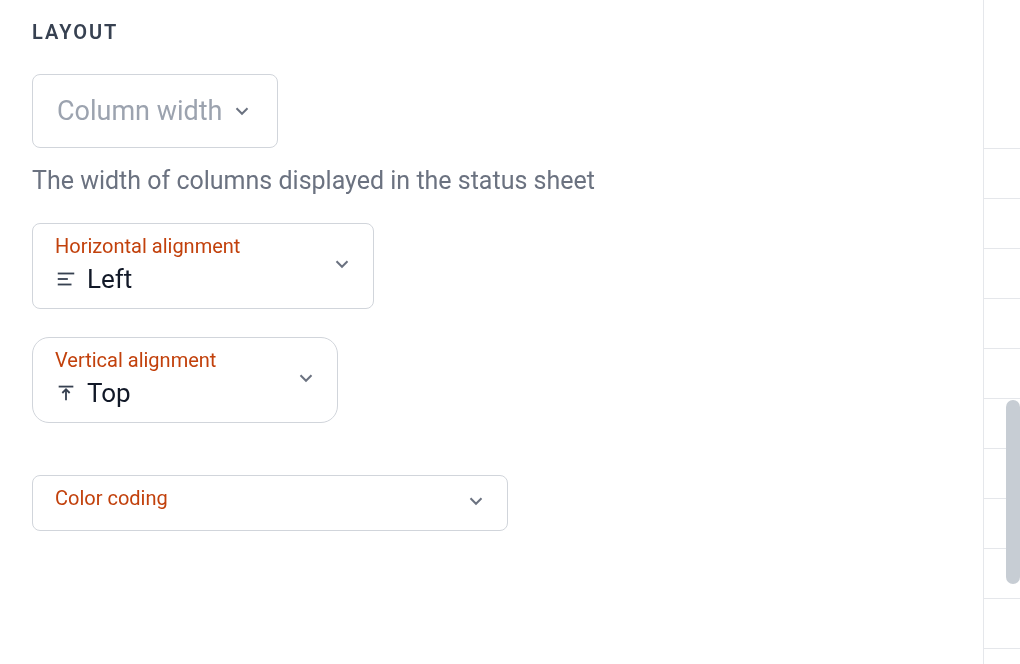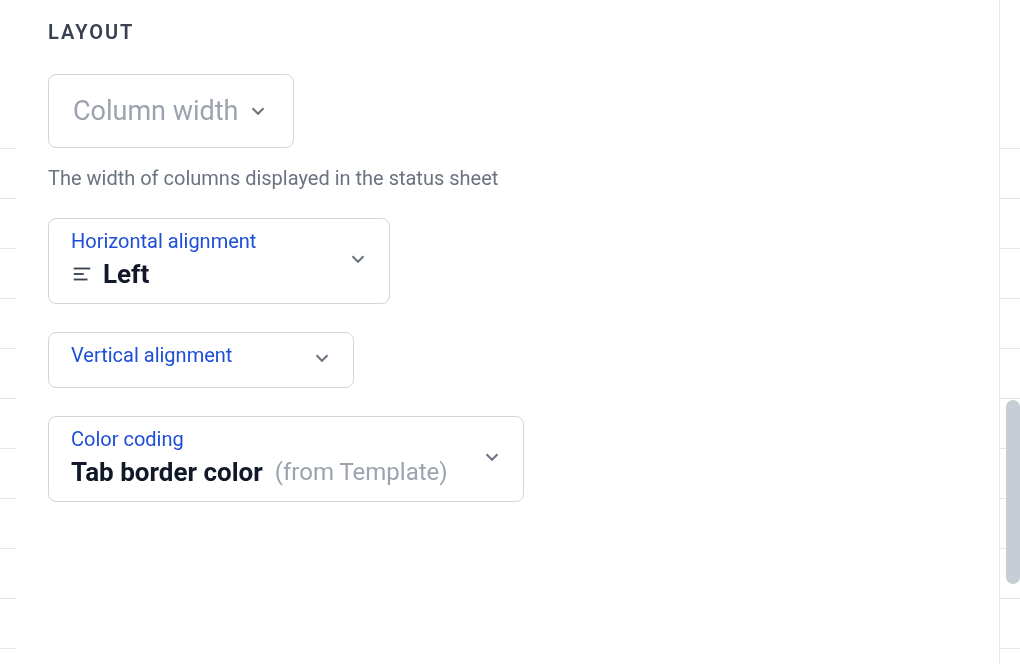--- a/index.html
+++ b/index.html
@@ -26,21 +26,21 @@
     .grid-line {
       position: absolute;
       left: 0;
       right: 0;
       height: 1px;
       background: #e5e7eb;
     }
     .panel {
       position: absolute;
       top: 0;
-      left: 16px;
+      left: 0;
       width: 984px;
       height: 664px;
       background: #fff;
       z-index: 1;
       border-right: 1px solid #e5e7eb;
       padding: 20px 32px;
     }
     .section-title {
       font-size: 20px;
       font-weight: 600;
@@ -70,49 +70,49 @@
       font-weight: 400;
     }
     .select-box.labeled {
       flex-direction: column;
       align-items: stretch;
       padding: 10px 22px 14px 22px;
       position: relative;
     }
     .select-box.labeled .field-label {
       font-size: 20px;
-      color: #1d4ed8;
+      color: #c2410c;
       font-weight: 400;
       margin-bottom: 6px;
     }
     .select-box.labeled .field-value-row {
       display: flex;
       align-items: center;
       gap: 10px;
     }
     .select-box.labeled .field-value {
       font-size: 26px;
       color: #111827;
-      font-weight: 700;
+      font-weight: 400;
     }
     .select-box.labeled .field-value-suffix {
       font-size: 24px;
       color: #9ca3af;
       font-weight: 400;
       margin-left: 2px;
     }
     .select-box.labeled .chevron-wrap {
       position: absolute;
       right: 20px;
       top: 50%;
       transform: translateY(-50%);
     }
     .select-box.labeled.sm { width: 342px; }
-    .select-box.labeled.md { width: 306px; }
-    .select-box.labeled.lg { width: 476px; }
+    .select-box.labeled.md { width: 306px; border-radius: 17px; }
+    .select-box.labeled.lg { width: 476px; margin-top: 24px; }
     .chevron {
       width: 22px;
       height: 22px;
       display: inline-block;
     }
     .chevron svg {
       width: 100%;
       height: 100%;
       stroke: #6b7280;
       stroke-width: 2.2;
@@ -125,21 +125,21 @@
       align-items: center;
       justify-content: center;
     }
     .align-icon svg {
       width: 100%;
       height: 100%;
       stroke: #374151;
       fill: none;
     }
     .description {
-      font-size: 20px;
+      font-size: 25px;
       color: #6b7280;
       margin-top: 18px;
       font-weight: 400;
     }
     .scrollbar {
       position: absolute;
       right: 0;
       top: 400px;
       width: 14px;
       height: 184px;
@@ -200,42 +200,48 @@
               <polyline points="6 9 12 15 18 9"></polyline>
             </svg>
         </span>
       </span>
     </div>
   </div>
 
   <div class="field-group">
     <div class="select-box labeled md">
       <div class="field-label">Vertical alignment</div>
-      <span class="chevron-wrap">
-        <span class="chevron">
-          <svg viewBox="0 0 24 24">
-              <polyline points="6 9 12 15 18 9"></polyline>
-            </svg>
-        </span>
-      </span>
-    </div>
-  </div>
-
-  <div class="field-group">
-    <div class="select-box labeled lg">
-      <div class="field-label">Color coding</div>
       <div class="field-value-row">
-        <span class="field-value">Tab border color</span>
-        <span class="field-value-suffix">(from Template)</span>
+        <span class="align-icon">
+          <svg viewBox="0 0 24 24" stroke-width="2">
+            <line x1="4" y1="5" x2="20" y2="5"></line>
+            <line x1="12" y1="20" x2="12" y2="8"></line>
+            <polyline points="8 12 12 8 16 12"></polyline>
+          </svg>
+        </span>
+        <span class="field-value">Top</span>
       </div>
       <span class="chevron-wrap">
         <span class="chevron">
           <svg viewBox="0 0 24 24">
               <polyline points="6 9 12 15 18 9"></polyline>
             </svg>
         </span>
       </span>
     </div>
   </div>
 
+  <div class="field-group">
+    <div class="select-box labeled lg">
+      <div class="field-label">Color coding</div>
+      <span class="chevron-wrap">
+        <span class="chevron">
+          <svg viewBox="0 0 24 24">
+              <polyline points="6 9 12 15 18 9"></polyline>
+            </svg>
+        </span>
+      </span>
+    </div>
+  </div>
+
 </div>
 
 <div class="scrollbar"></div>
 
 </body></html>

